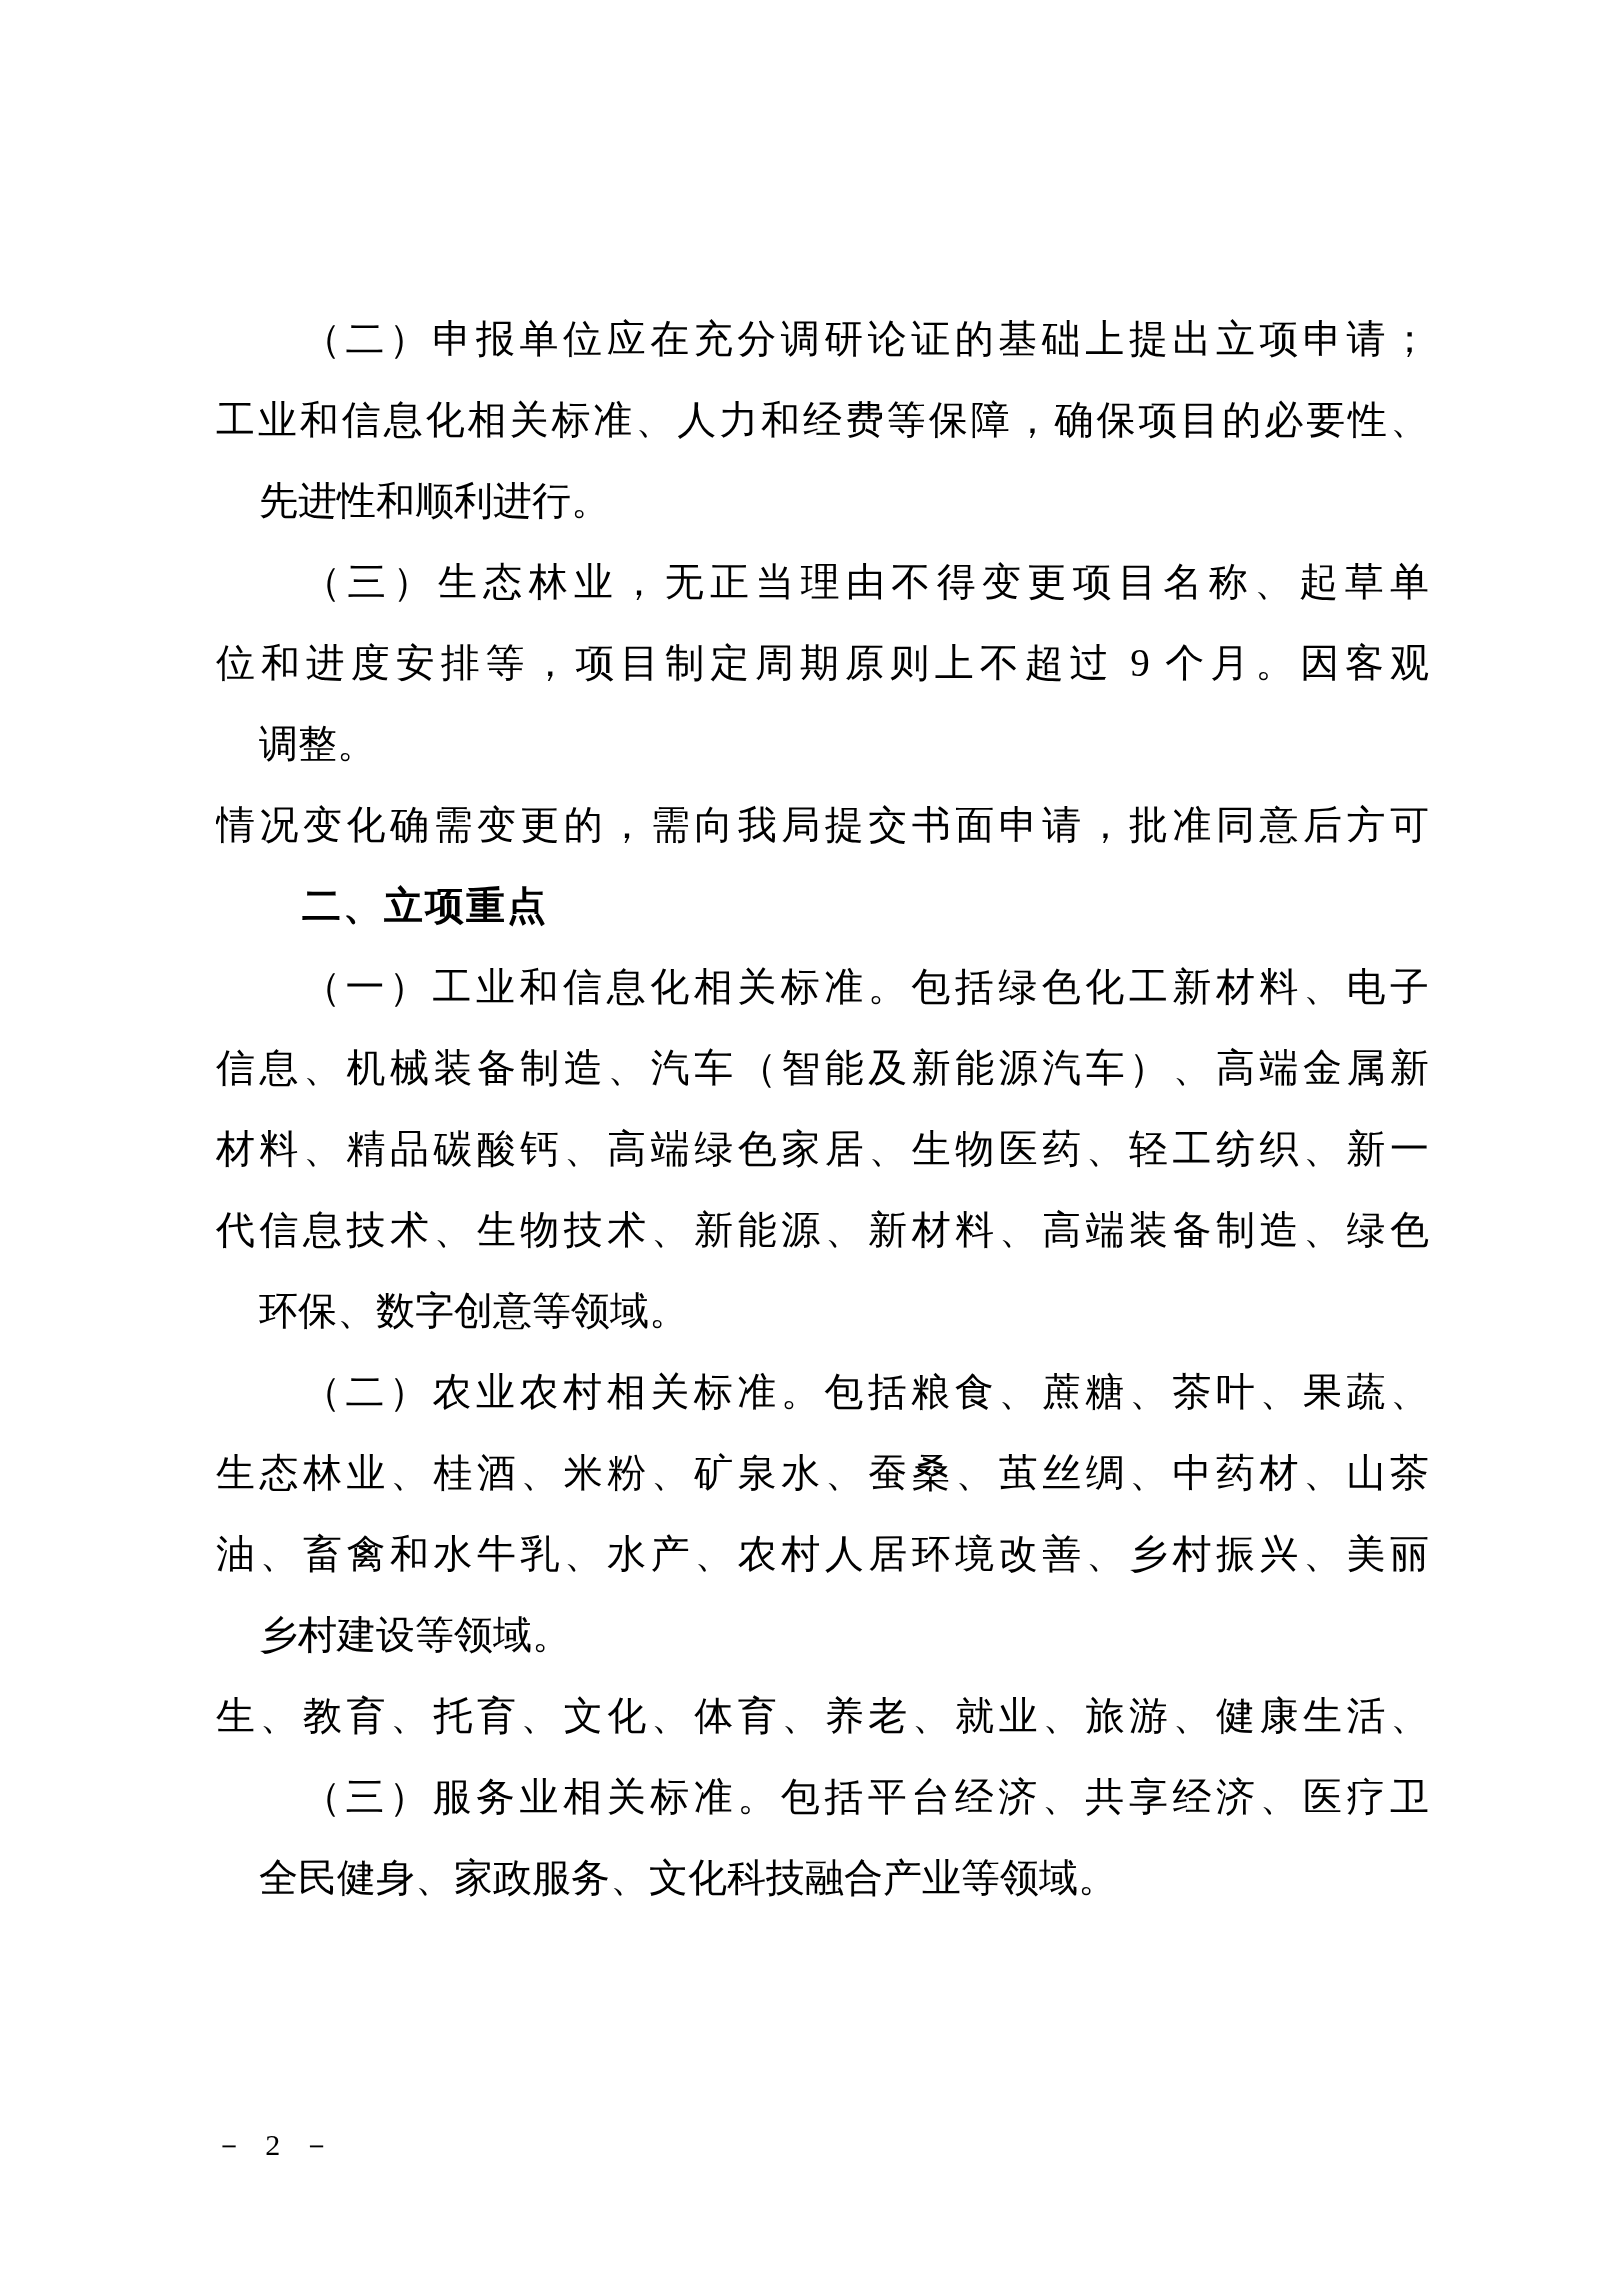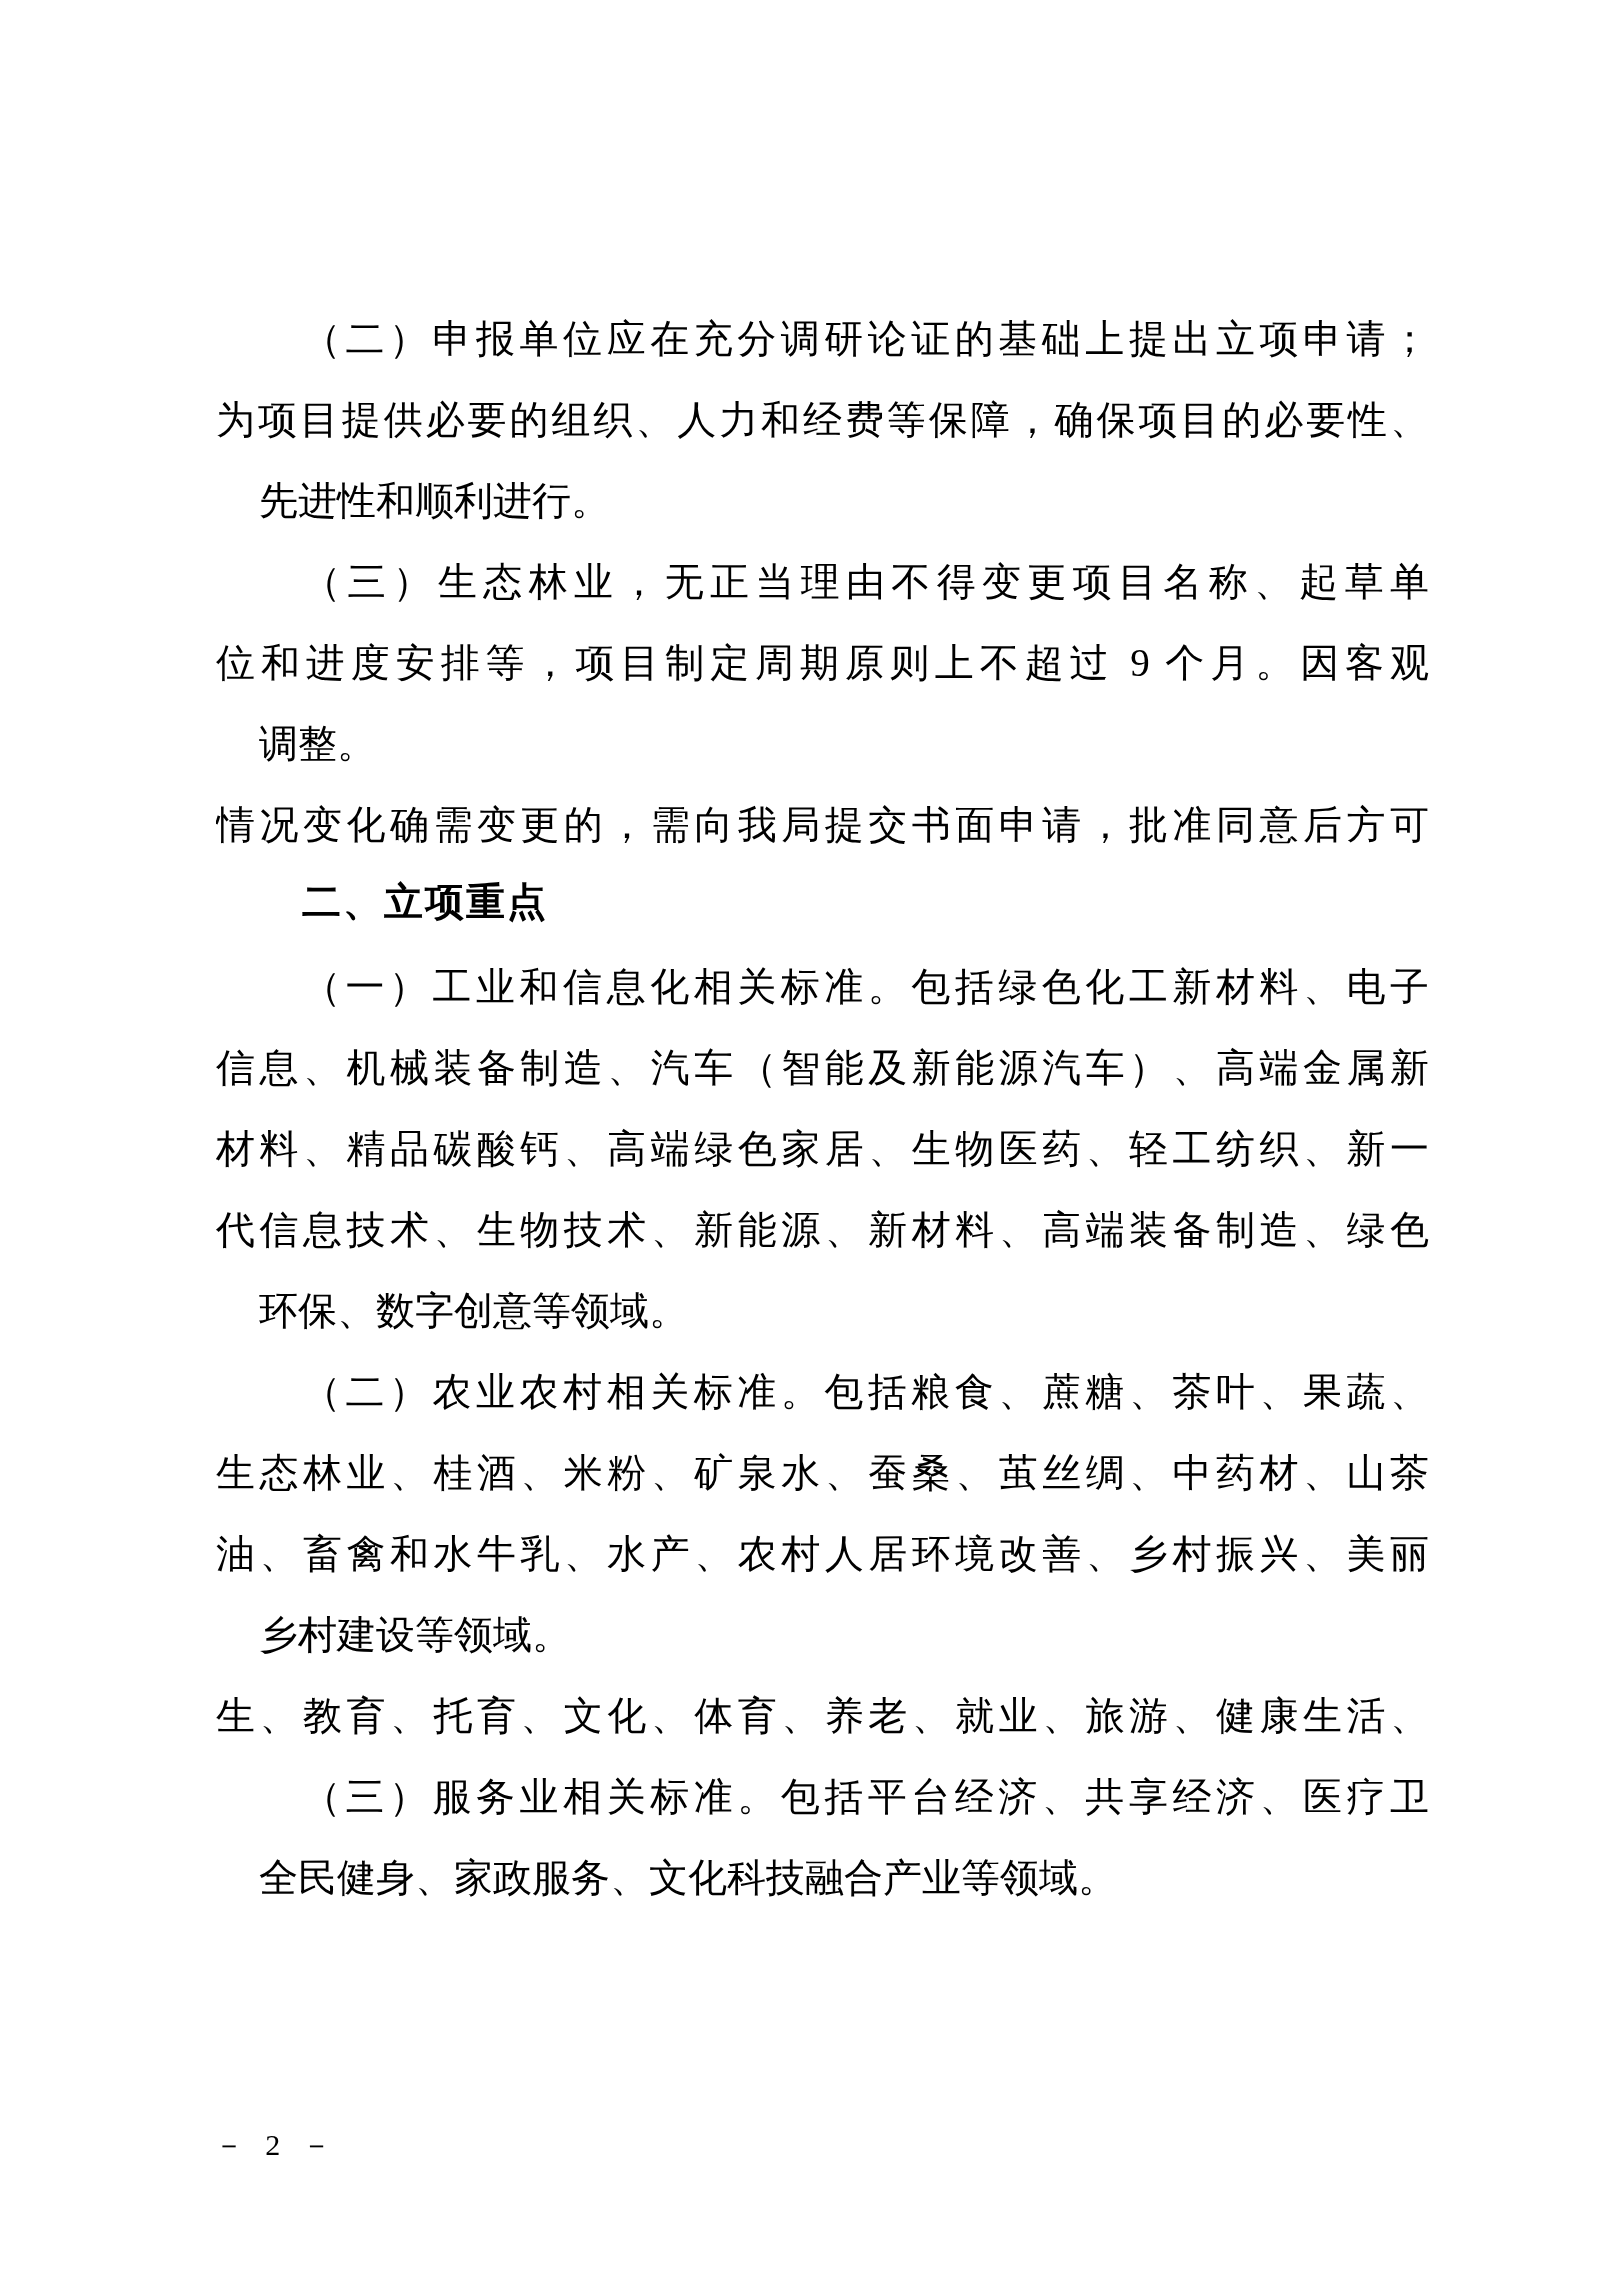--- a/index.html
+++ b/index.html
@@ -36,21 +36,21 @@
   }
   .line.last {
     text-align: left;
     text-align-last: left;
     margin-left: 43px;
   }
   .line.indent {
     text-indent: 86px;
   }
   .line.heading {
-    font-family: Liberation Mono, monospace;
+    font-family: Liberation Serif, serif;
     font-weight: 700;
     text-align: left;
     text-align-last: left;
     text-indent: 86px;
     letter-spacing: 2px;
   }
   .footer {
     position: absolute;
     left: 214px;
     top: 2125px;
@@ -62,21 +62,21 @@
   }
 </style>
 </head>
 <body>
 
 <div class="page">
 
   <div class="content">
 
     <div class="line indent">（二）申报单位应在充分调研论证的基础上提出立项申请；</div>
-    <div class="line">为项目提供必要的组织、人力和经费等保障，确保项目的必要性、</div>
+    <div class="line">工业和信息化相关标准、人力和经费等保障，确保项目的必要性、</div>
     <div class="line last">先进性和顺利进行。</div>
 
     <div class="line indent">（三）生态林业，无正当理由不得变更项目名称、起草单</div>
     <div class="line">位和进度安排等，项目制定周期原则上不超过 9 个月。因客观</div>
     <div class="line last">调整。</div>
     <div class="line">情况变化确需变更的，需向我局提交书面申请，批准同意后方可</div>
 
     <div class="line heading">二、立项重点</div>
 
     <div class="line indent">（一）工业和信息化相关标准。包括绿色化工新材料、电子</div>

